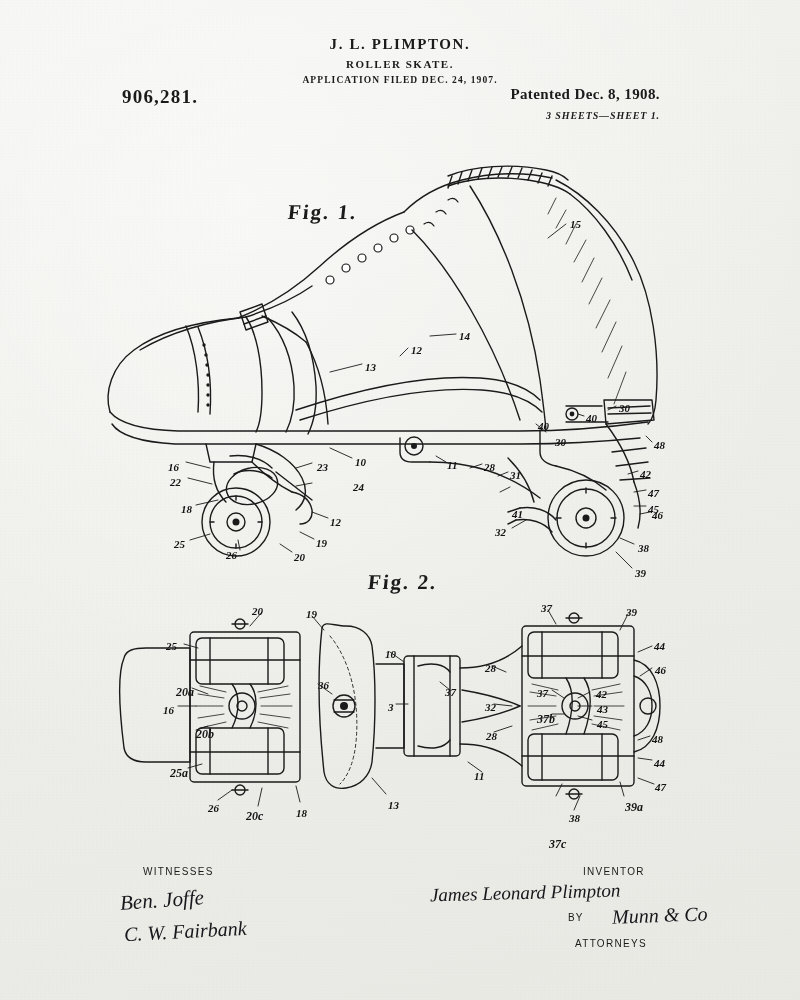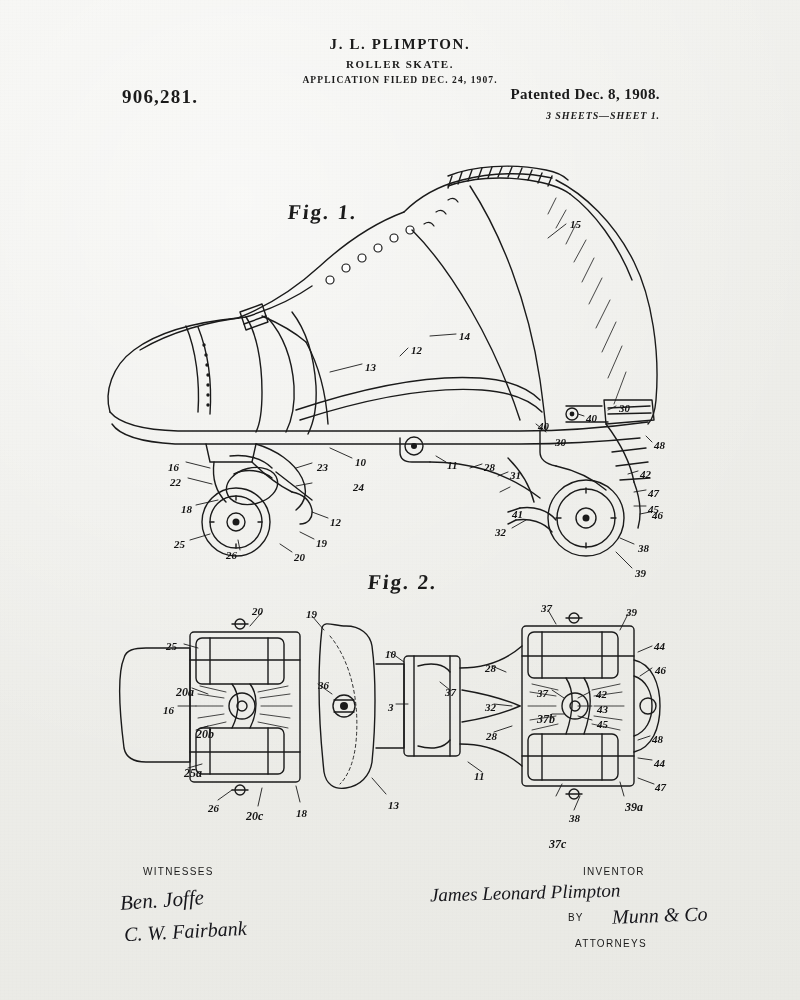--- a/index.html
+++ b/index.html
@@ -487,21 +487,21 @@
       <div class="ref" style="left: 537px; top: 687px;">37</div>
       <div class="ref" style="left: 163px; top: 704px;">16</div>
       <div class="ref" style="left: 388px; top: 701px;">3</div>
       <div class="ref" style="left: 485px; top: 701px;">32</div>
       <div class="ref" style="left: 597px; top: 703px;">43</div>
       <div class="ref sm" style="left: 196px; top: 727px;">20b</div>
       <div class="ref sm" style="left: 537px; top: 712px;">37b</div>
       <div class="ref" style="left: 597px; top: 718px;">45</div>
       <div class="ref" style="left: 486px; top: 730px;">28</div>
       <div class="ref" style="left: 652px; top: 733px;">48</div>
-      <div class="ref sm" style="left: 184px; top: 766px;">25a</div>
+      <div class="ref sm" style="left: 170px; top: 766px;">25a</div>
       <div class="ref" style="left: 654px; top: 757px;">44</div>
       <div class="ref" style="left: 474px; top: 770px;">11</div>
       <div class="ref" style="left: 655px; top: 781px;">47</div>
       <div class="ref" style="left: 208px; top: 802px;">26</div>
       <div class="ref sm" style="left: 246px; top: 809px;">20c</div>
       <div class="ref" style="left: 296px; top: 807px;">18</div>
       <div class="ref" style="left: 388px; top: 799px;">13</div>
       <div class="ref sm" style="left: 549px; top: 800px; margin-top: 37px;">37c</div>
       <div class="ref sm" style="left: 625px; top: 800px;">39a</div>
       <div class="ref" style="left: 569px; top: 812px;">38</div>

